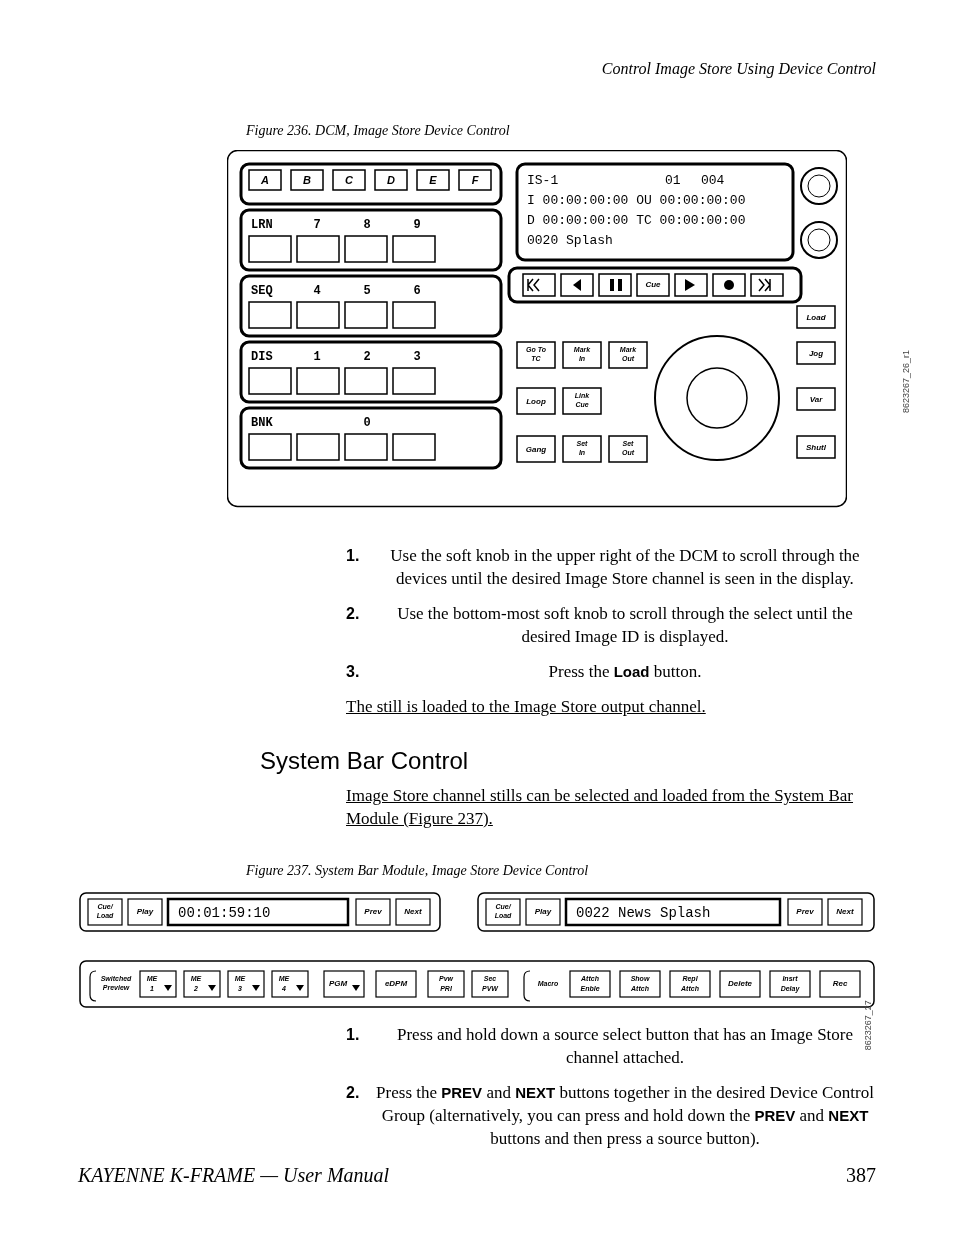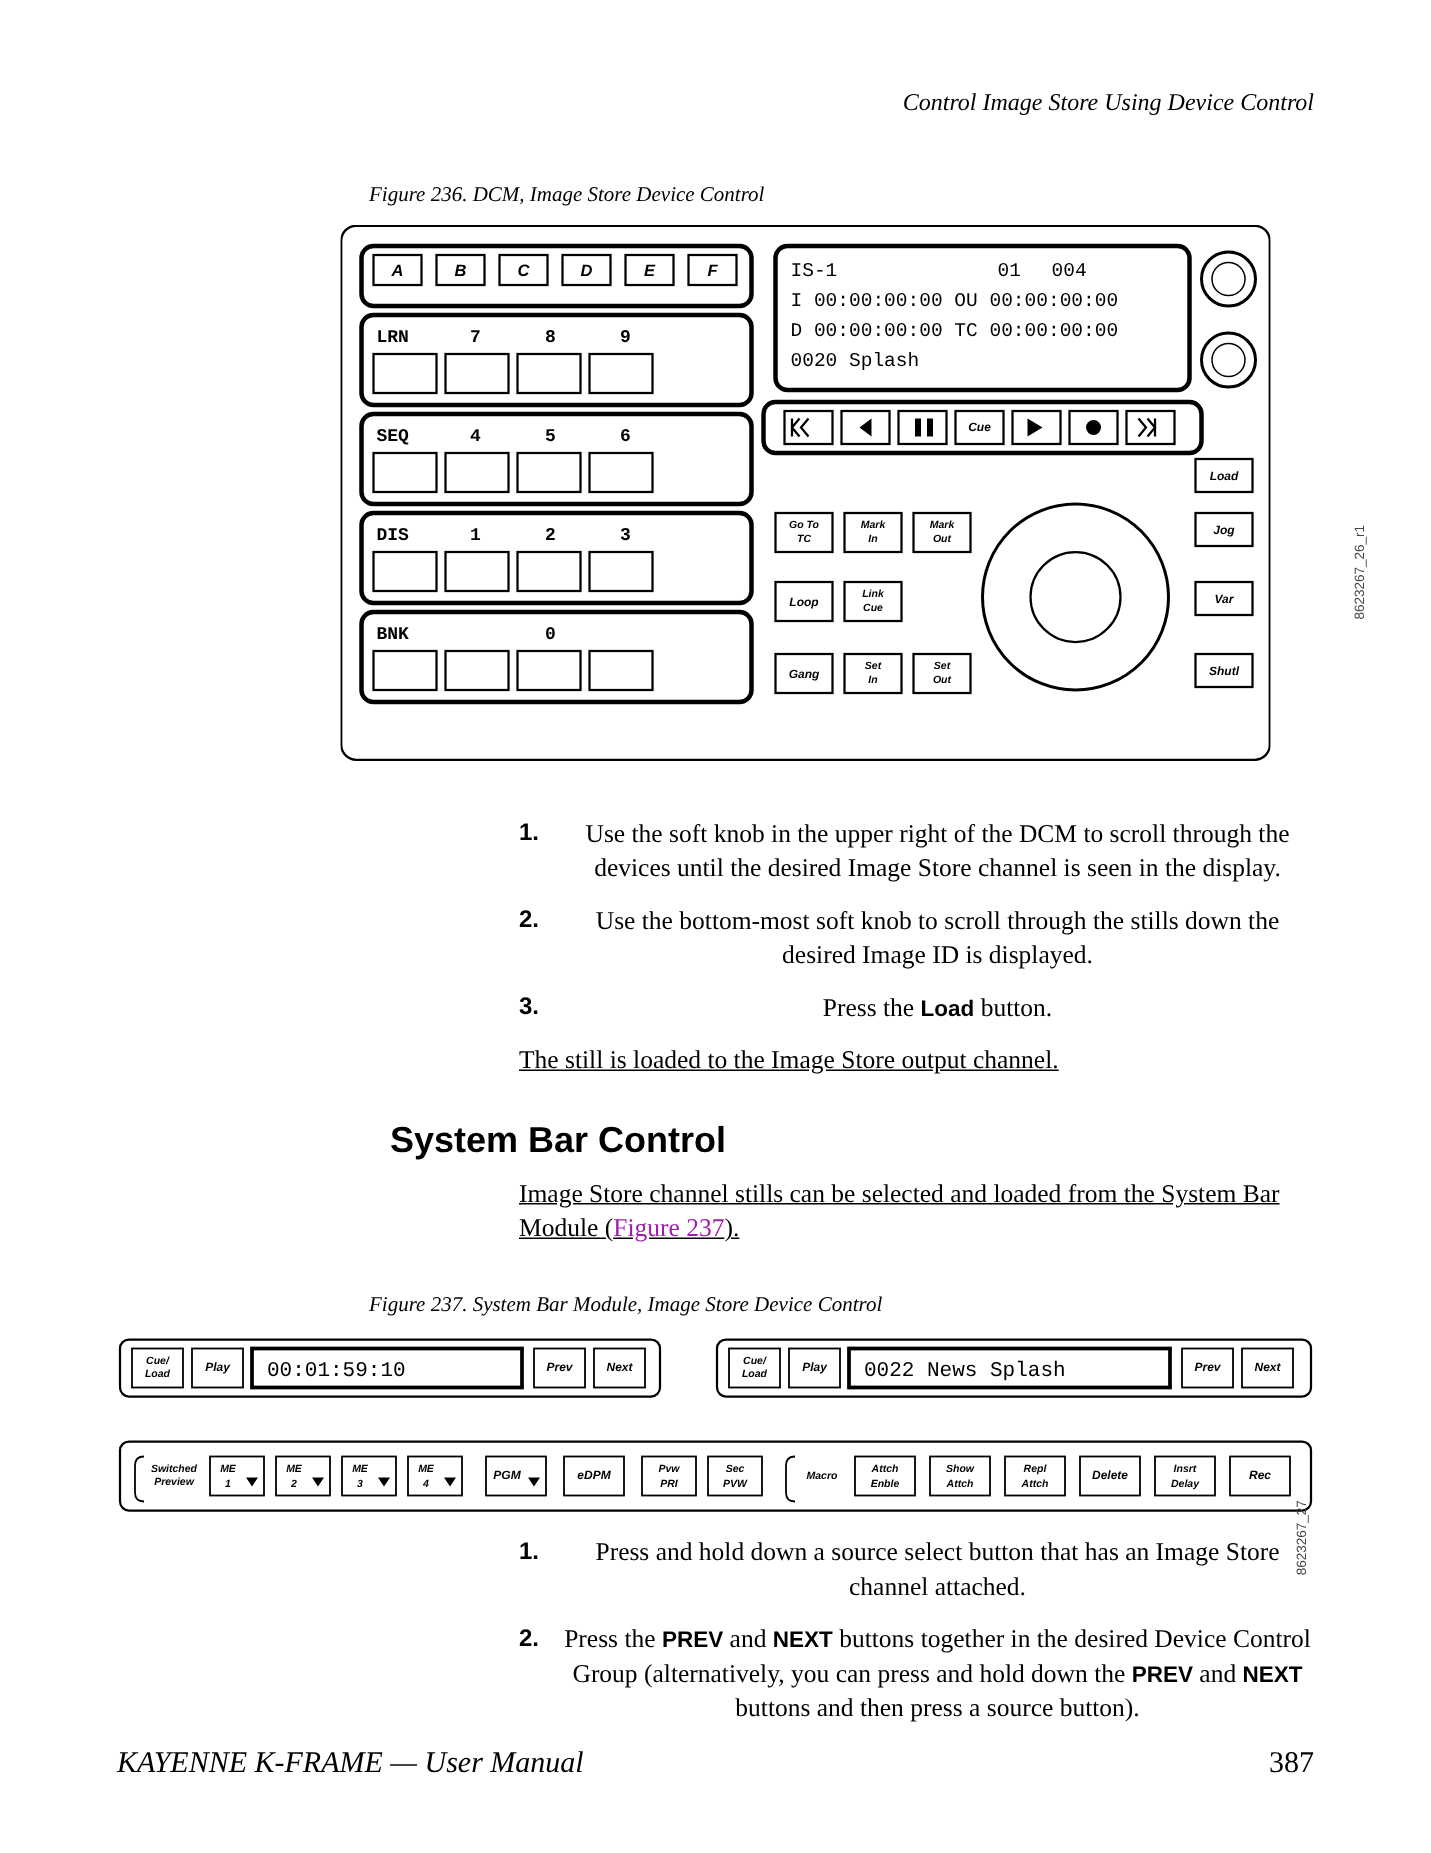--- a/index.html
+++ b/index.html
@@ -71,21 +71,21 @@
     margin: 6px 0 18px 268px;
     text-decoration: underline;
   }
   .sans-bold {
     font-family: Arial, Helvetica, sans-serif;
     font-weight: bold;
     font-size: 15px;
   }
   h2.section {
     font-family: Arial, Helvetica, sans-serif;
-    font-weight: bold;
+    font-weight: normal;
     font-size: 24px;
     margin: 26px 0 8px 182px;
   }
   .fig237-wrap {
     position: relative;
     margin: 4px 0 6px 0;
   }
   .side-id-237 {
     position: absolute;
     right: 2px;
@@ -100,21 +100,21 @@
     position: absolute;
     left: 78px;
     right: 78px;
     bottom: 46px;
     display: flex;
     justify-content: space-between;
     font-style: italic;
     font-size: 20px;
   }
   .footer .page { font-style: normal; }
-  a.fref { color: #a21caf; text-decoration: none; }
+  a.fref { color: #000000; text-decoration: none; }
 
   
   .mono { font-family: "Courier New", monospace; font-size: 14px; fill: #000; }
   .mono-lcd { font-family: "Courier New", monospace; font-size: 13px; fill: #000; }
   .btn-bi { font-family: Arial, sans-serif; font-weight: bold; font-style: italic; font-size: 8px; fill: #000; }
   .btn-bi-s { font-family: Arial, sans-serif; font-weight: bold; font-style: italic; font-size: 7px; fill: #000; }
   .btn-top { font-family: Arial, sans-serif; font-weight: bold; font-style: italic; font-size: 11px; fill: #000; }
   .btn-top-mode { font-family: "Courier New", monospace; font-size: 12px; fill: #000; font-weight: 600;}
 </style>
 </head>
@@ -267,21 +267,21 @@
       <text class="btn-bi-s" x="355" y="305" text-anchor="middle">In</text>
       <rect x="382" y="286" width="38" height="26" fill="#fff" stroke="#000" stroke-width="1.5"></rect>
       <text class="btn-bi-s" x="401" y="296" text-anchor="middle">Set</text>
       <text class="btn-bi-s" x="401" y="305" text-anchor="middle">Out</text>
     </g>
   </svg>
 </div>
 
 <ol class="steps" id="steps-a">
     <li>Use the soft knob in the upper right of the DCM to scroll through the devices until the desired Image Store channel is seen in the display.</li>
-    <li>Use the bottom-most soft knob to scroll through the stills down the desired Image ID is displayed.</li>
+    <li>Use the bottom-most soft knob to scroll through the select until the desired Image ID is displayed.</li>
     <li>Press the <span class="sans-bold">Load</span> button.</li>
   </ol>
 
 <p class="body-para">The still is loaded to the Image Store output channel.</p>
 
 <h2 class="section">System Bar Control</h2>
 
 <p class="body-para">
   <span>Image Store channel stills can be selected and loaded from the System Bar Module (</span><a class="fref" href="#">Figure 237</a><span>).</span>
 </p>

